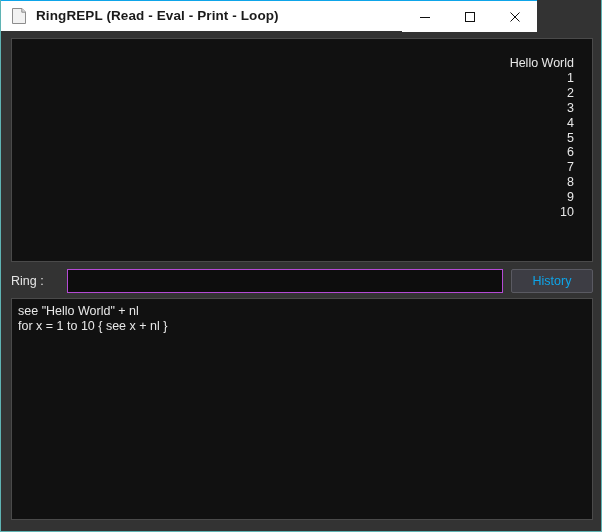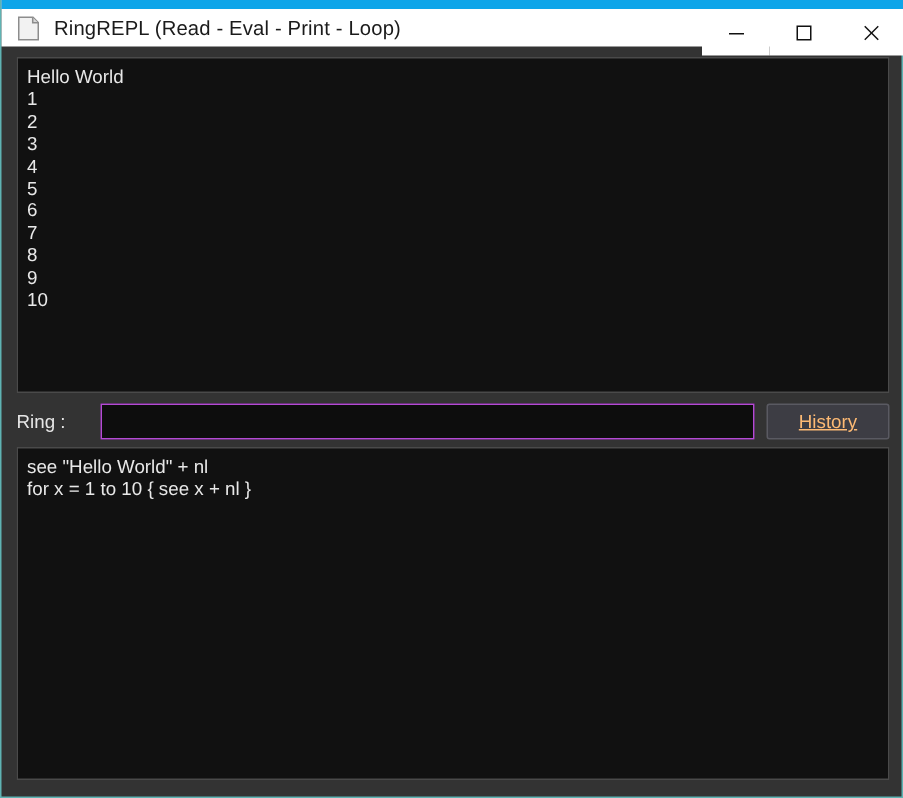--- a/index.html
+++ b/index.html
@@ -22,27 +22,28 @@
     box-sizing: border-box;
     background: #333333;
     border: 1px solid #5fb3b3;
     border-top: none;
   }
 
   
   #title-bar {
     position: absolute;
     left: 0; top: 0;
-    width: 602px;
+    width: 536px;
     height: 31px;
     background: #ffffff;
-    border-top: 6px solid #0ea5e9;
+    border-top: 1px solid #0ea5e9;
     box-sizing: border-box;
     display: flex;
     align-items: center;
+    font-weight: bold;
   }
   #app-icon {
     width: 18px;
     height: 18px;
     margin-left: 9px;
     margin-right: 8px;
     flex: 0 0 auto;
     position: relative;
   }
   #app-icon svg { display: block; }
@@ -80,26 +81,27 @@
     top: 38px;
     width: 582px;
     height: 224px;
     box-sizing: border-box;
     background: #111111;
     border: 1px solid #4a4a4a;
     overflow: hidden;
     padding: 5px 6px 0 6px;
   }
   #output-text {
-    margin: 0;
+    margin: 12px;
     font-family: "Liberation Sans", sans-serif;
     font-size: 12.5px;
     line-height: 14.9px;
     color: #e8e8e8;
     white-space: pre;
+    text-align: right;
   }
 
   
   #ring-row {
     position: absolute;
     left: 10px;
     top: 269px;
     width: 582px;
     height: 24px;
     display: flex;
@@ -127,26 +129,25 @@
   }
   #ring-input::placeholder { color: #6a6a6a; }
   #history-button {
     flex: 0 0 auto;
     width: 82px;
     height: 24px;
     box-sizing: border-box;
     background: #3d3d44;
     border: 1px solid #5a5a62;
     border-radius: 2px;
-    color: #fdba74;
+    color: #0ea5e9;
     font-family: "Liberation Sans", sans-serif;
     font-size: 12.5px;
     cursor: default;
     padding: 0;
-    text-decoration: underline;
   }
 
   
   #code-editor {
     position: absolute;
     left: 10px;
     top: 298px;
     width: 582px;
     height: 222px;
     box-sizing: border-box;

